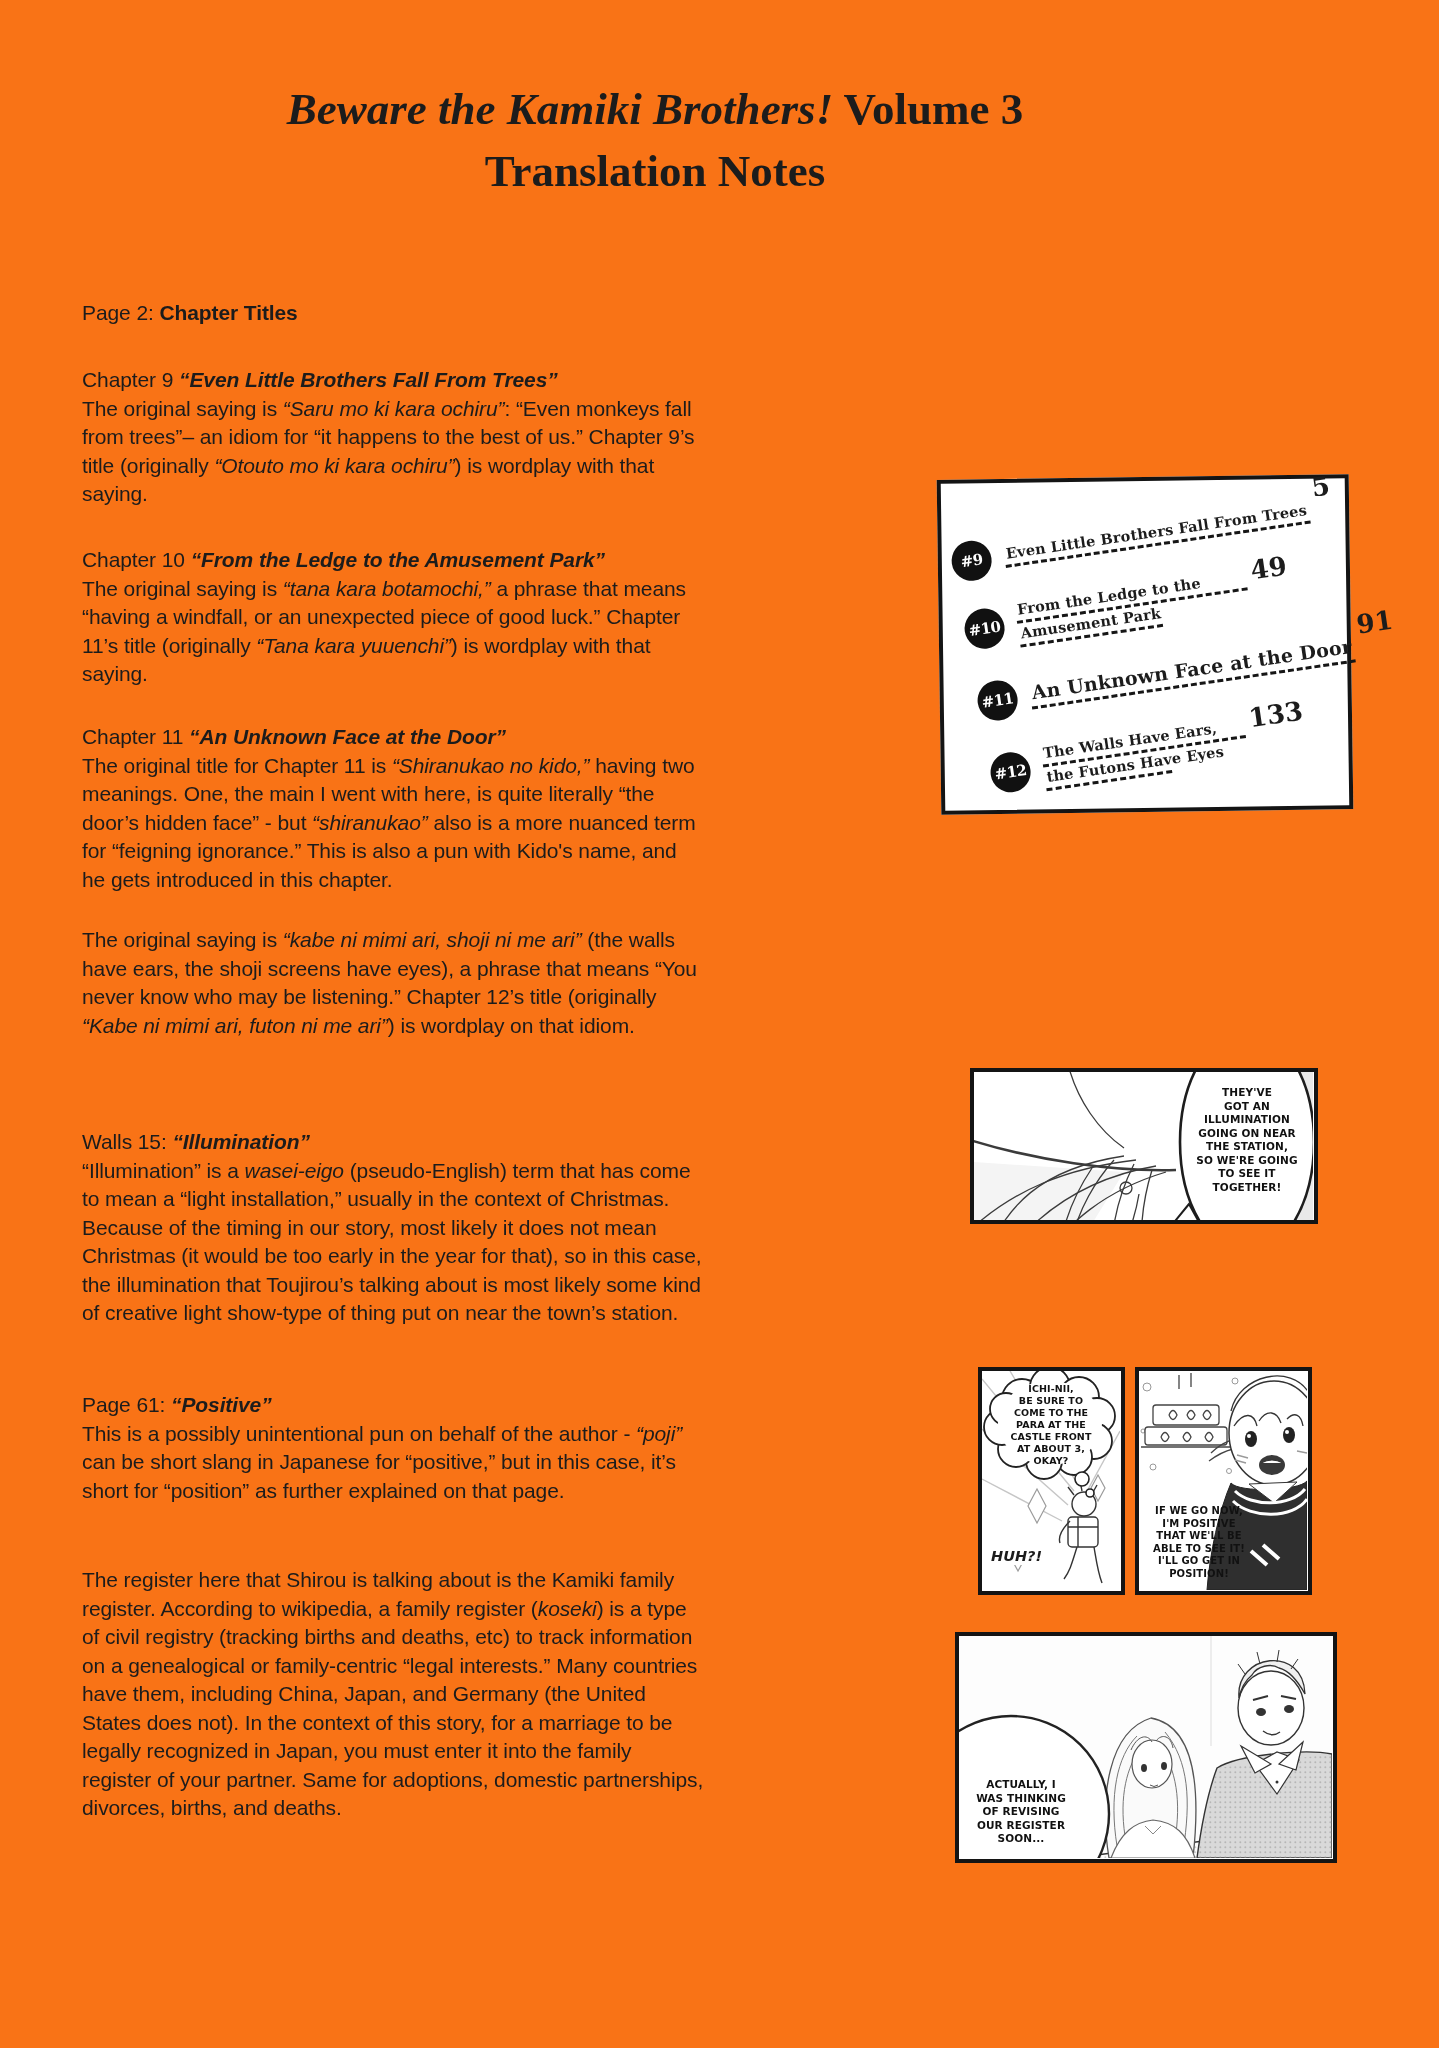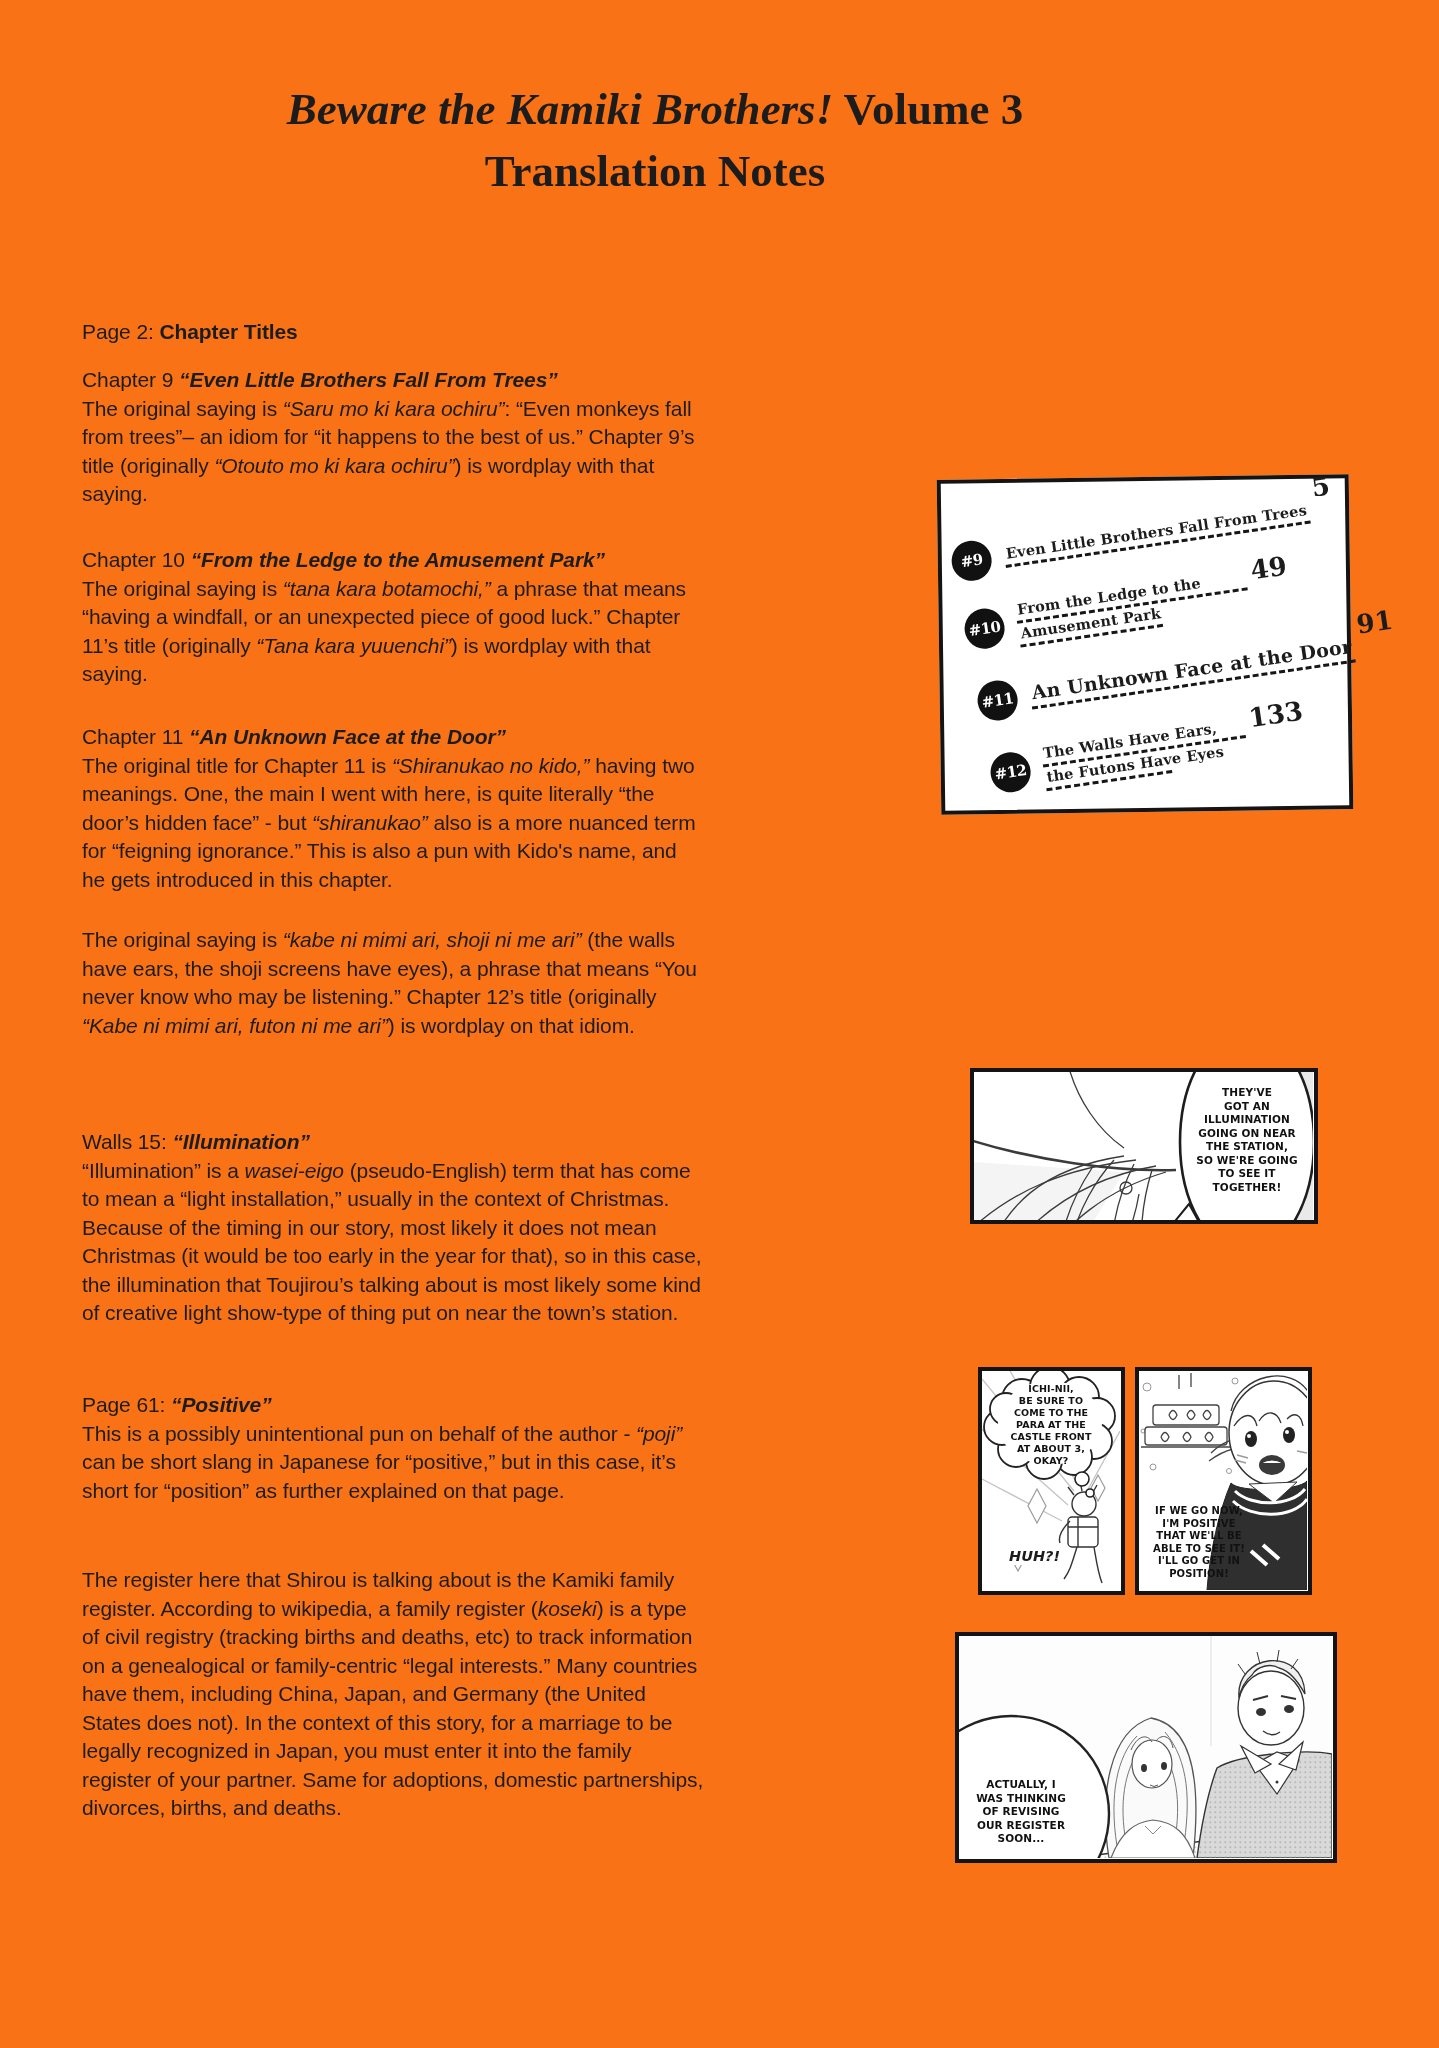--- a/index.html
+++ b/index.html
@@ -44,21 +44,21 @@
 </head>
 <body>
 
 <div id="page">
 
   <div class="title-wrap">
     <div class="t1"><span class="it">Beware the Kamiki Brothers!</span><span> Volume 3</span></div>
     <div class="t2">Translation Notes</div>
   </div>
 
-  <div class="sec" style="top:318px">
+  <div class="sec" style="top:299px">
     <div class="h"><span class="sg-n">Page 2: </span><span class="sg-b">Chapter Titles</span></div>
   </div>
   <div class="sec" style="top:366px">
     <div class="h"><span class="sg-n">Chapter 9 </span><span class="sg-bi">“Even Little Brothers Fall From Trees”</span></div>
     <p><span class="sg-n">The original saying is </span><span class="sg-i">“Saru mo ki kara ochiru”</span><span class="sg-n">: “Even monkeys fall from trees”– an idiom for “it happens to the best of us.” Chapter 9’s title (originally </span><span class="sg-i">“Otouto mo ki kara ochiru”</span><span class="sg-n">) is wordplay with that saying.</span></p>
   </div>
   <div class="sec" style="top:546px">
     <div class="h"><span class="sg-n">Chapter 10 </span><span class="sg-bi">“From the Ledge to the Amusement Park”</span></div>
     <p><span class="sg-n">The original saying is </span><span class="sg-i">“tana kara botamochi,”</span><span class="sg-n"> a phrase that means “having a windfall, or an unexpected piece of good luck.” Chapter 11’s title (originally </span><span class="sg-i">“Tana kara yuuenchi”</span><span class="sg-n">) is wordplay with that saying.</span></p>
   </div>
@@ -191,21 +191,21 @@
     </svg>
     <div class="bub small" style="left:14px;top:12px;width:110px">
         <div>ICHI-NII,</div>
         <div>BE SURE TO</div>
         <div>COME TO THE</div>
         <div>PARA AT THE</div>
         <div>CASTLE FRONT</div>
         <div>AT ABOUT 3,</div>
         <div>OKAY?</div>
       </div>
-    <div class="exclaim" style="left:24px;top:176px">HUH?!</div>
+    <div class="exclaim" style="left:6px;top:176px">HUH?!</div>
   </div>
 
   <div class="panel" style="left:955px;top:1632px;width:382px;height:231px">
     <svg width="373" height="222" viewBox="0 0 373 222">
       <defs>
         <pattern id="ht" width="5" height="5" patternUnits="userSpaceOnUse">
           <circle cx="1.3" cy="1.3" r="1" fill="#9a9a9a"></circle>
         </pattern>
       </defs>
       <rect x="0" y="0" width="373" height="222" fill="#fdfdfd"></rect>

